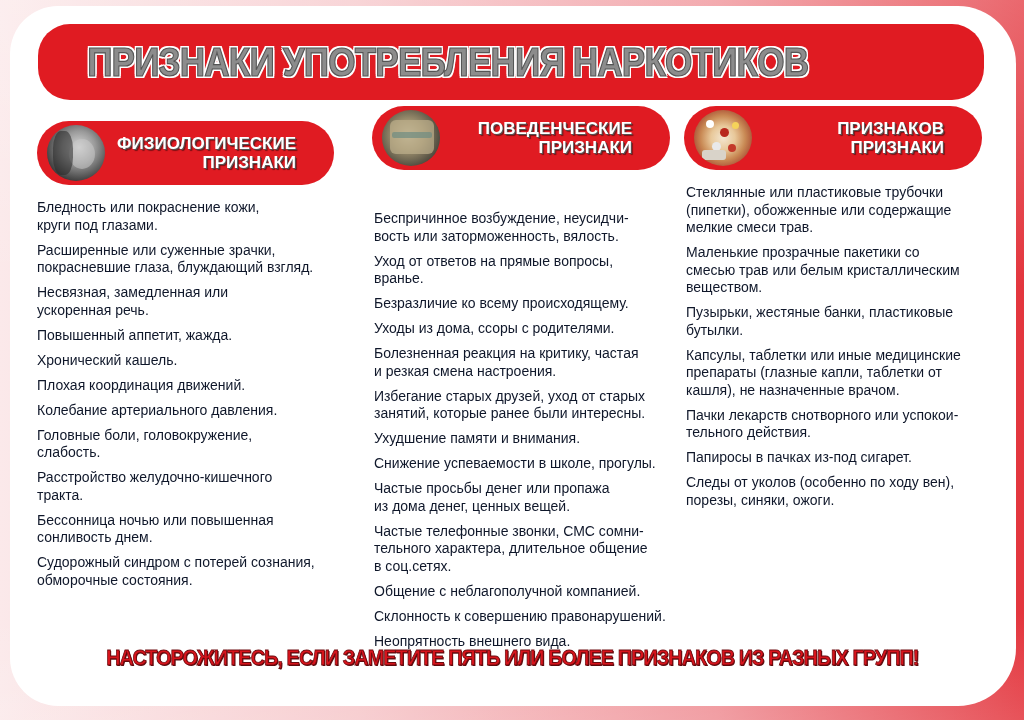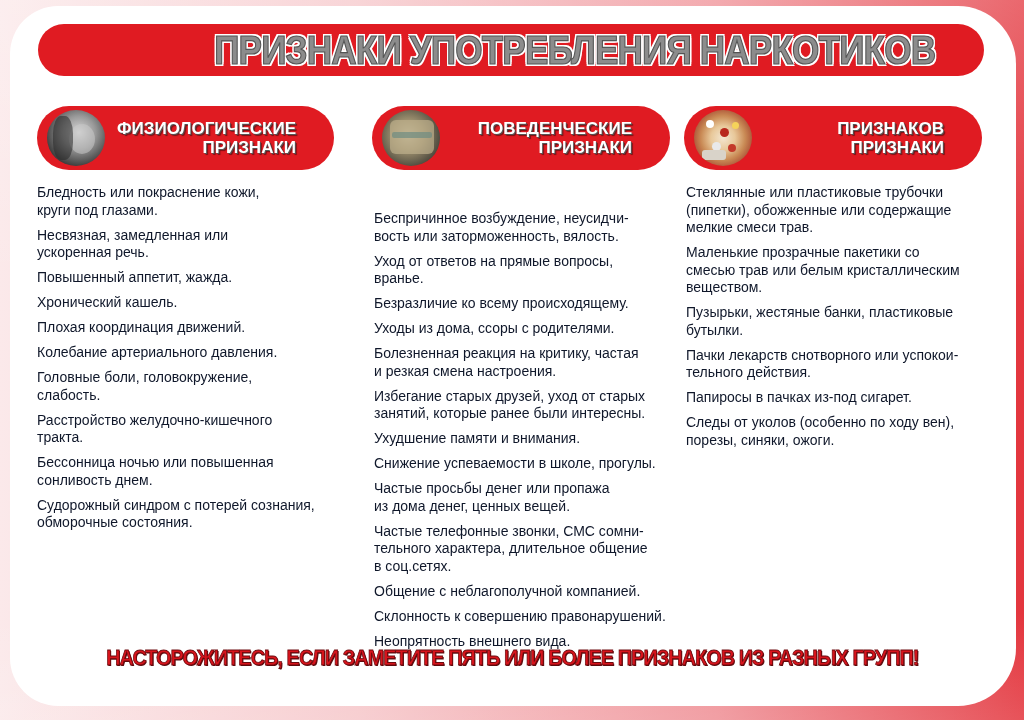--- a/index.html
+++ b/index.html
@@ -12,38 +12,38 @@
   .bg-top-fade {
     position: absolute; left: 0; top: 0; width: 1024px; height: 720px;
     background: linear-gradient(180deg, rgba(255,255,255,0.25) 0%, rgba(255,255,255,0) 40%, rgba(255,255,255,0) 85%, rgba(255,255,255,0.15) 100%);
   }
   .panel {
     position: absolute; left: 10px; top: 6px; width: 1006px; height: 700px;
     background: #ffffff;
     border-radius: 48px 58px 58px 48px;
   }
   .title-bar {
-    position: absolute; left: 38px; top: 24px; width: 946px; height: 52px;
+    position: absolute; left: 38px; top: 24px; width: 946px; height: 76px;
     background: #e01b22;
     border-radius: 32px;
-    display: flex; align-items: center; justify-content: flex-end;
+    display: flex; align-items: center; justify-content: flex-start;
   }
   .title-text {
     font-family: "Liberation Sans", sans-serif;
     font-weight: 700;
     font-size: 40px;
     letter-spacing: -1px;
     color: #8c8c8c;
     transform: scaleX(0.88);
     -webkit-text-stroke: 1.2px #555;
     text-shadow: 0 0 0 #fff, 2px 2px 0 #fff, -2px -2px 0 #fff, 2px -2px 0 #fff, -2px 2px 0 #fff, 0 2px 0 #fff, 2px 0 0 #fff, 0 -2px 0 #fff, -2px 0 0 #fff;
     white-space: nowrap;
   }
   .column { position: absolute; top: 106px; }
-  .col-1 { left: 37px; width: 320px; }
+  .col-1 { left: 37px; width: 320px; margin-top: 15px; }
   .col-2 { left: 372px; width: 326px; }
   .col-3 { left: 684px; width: 330px; }
 
   .pill {
     position: relative; height: 64px;
     background: #e01b22;
     border-radius: 32px;
     display: flex; align-items: center; justify-content: flex-end;
     padding-right: 38px;
   }
@@ -113,20 +113,22 @@
       <span class="photo-dot" style="left:6px;top:6px;width:20px;height:44px;background:rgba(40,40,40,0.55);border-radius:40%;"></span>
     </div>
     <div class="pill-label">
       <div>ФИЗИОЛОГИЧЕСКИЕ</div>
       <div>ПРИЗНАКИ</div>
     </div>
   </div>
   <ul class="list">
     <li>Бледность или покраснение кожи,
 круги под глазами.</li>
+    <li>Расширенные или суженные зрачки,
+покрасневшие глаза, блуждающий взгляд.</li>
     <li>Несвязная, замедленная или
 ускоренная речь.</li>
     <li>Повышенный аппетит, жажда.</li>
     <li>Хронический кашель.</li>
     <li>Плохая координация движений.</li>
     <li>Колебание артериального давления.</li>
     <li>Головные боли, головокружение,
 слабость.</li>
     <li>Расстройство желудочно-кишечного
 тракта.</li>
@@ -189,20 +191,23 @@
   </div>
   <ul class="list">
     <li>Стеклянные или пластиковые трубочки
 (пипетки), обожженные или содержащие
 мелкие смеси трав.</li>
     <li>Маленькие прозрачные пакетики со
 смесью трав или белым кристаллическим
 веществом.</li>
     <li>Пузырьки, жестяные банки, пластиковые
 бутылки.</li>
+    <li>Капсулы, таблетки или иные медицинские
+препараты (глазные капли, таблетки от
+кашля), не назначенные врачом.</li>
     <li>Пачки лекарств снотворного или успокои-
 тельного действия.</li>
     <li>Папиросы в пачках из-под сигарет.</li>
     <li>Следы от уколов (особенно по ходу вен),
 порезы, синяки, ожоги.</li>
   </ul>
 </div>
 
 <div class="warning">
   <span class="warning-text">НАСТОРОЖИТЕСЬ, ЕСЛИ ЗАМЕТИТЕ ПЯТЬ ИЛИ БОЛЕЕ ПРИЗНАКОВ ИЗ РАЗНЫХ ГРУПП!</span>

